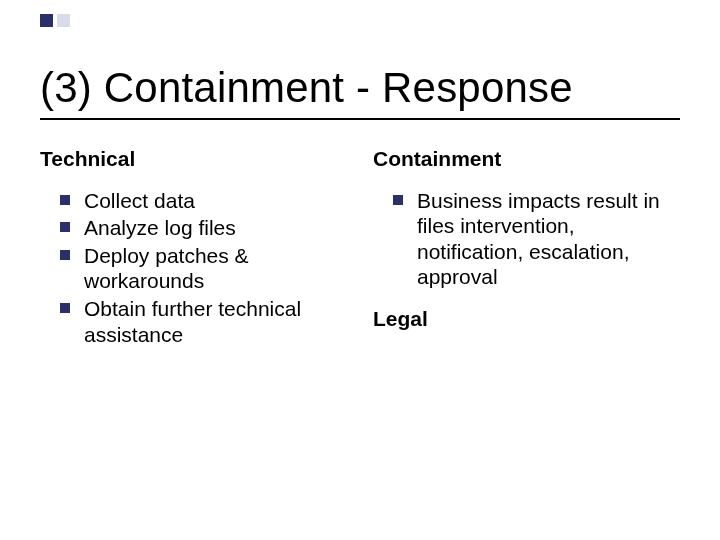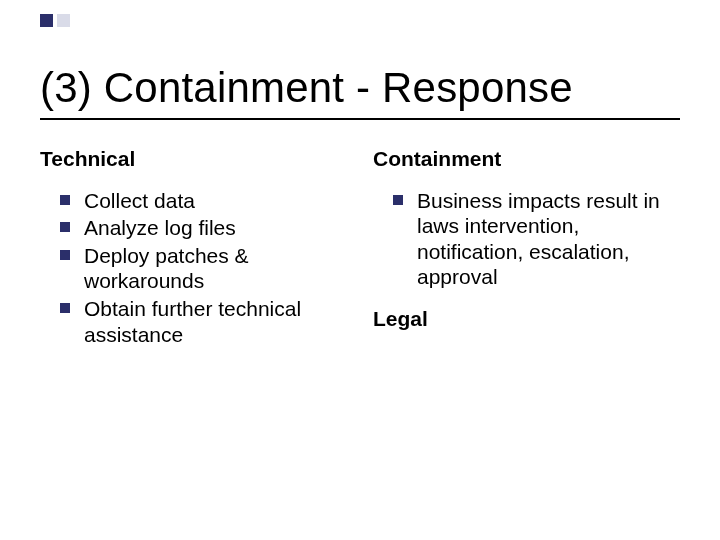--- a/index.html
+++ b/index.html
@@ -100,20 +100,20 @@
         <li>Collect data</li>
         <li>Analyze log files</li>
         <li>Deploy patches &amp; workarounds</li>
         <li>Obtain further technical assistance</li>
       </ul>
     </div>
 
     <div class="col">
       <p class="sect-head">Containment</p>
       <ul class="blist">
-        <li>Business impacts result in laws intervention, notification, escalation, approval</li>
+        <li>Business impacts result in files intervention, notification, escalation, approval</li>
       </ul>
 
       <p class="sect-head gap">Legal</p>
     </div>
 
   </div>
 </div>
 
 </body></html>

